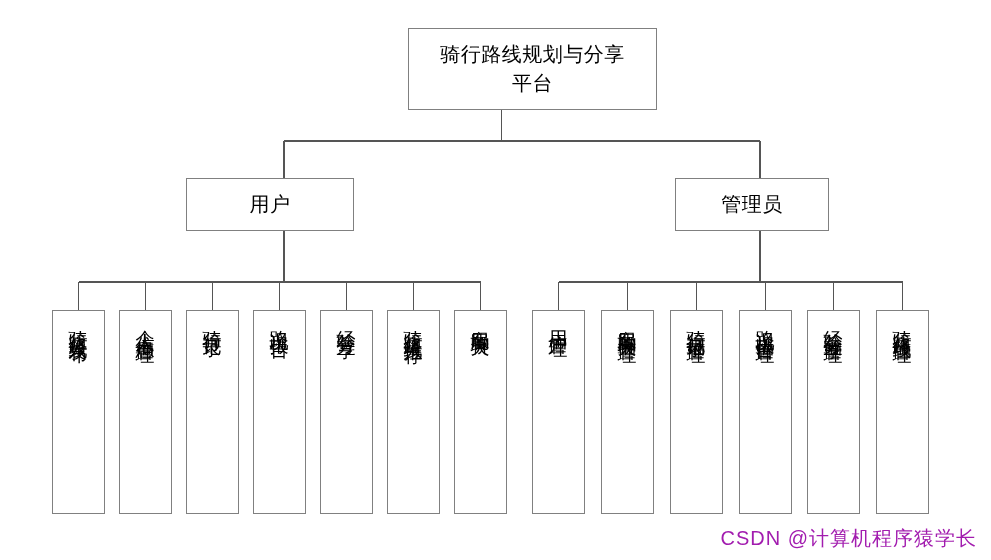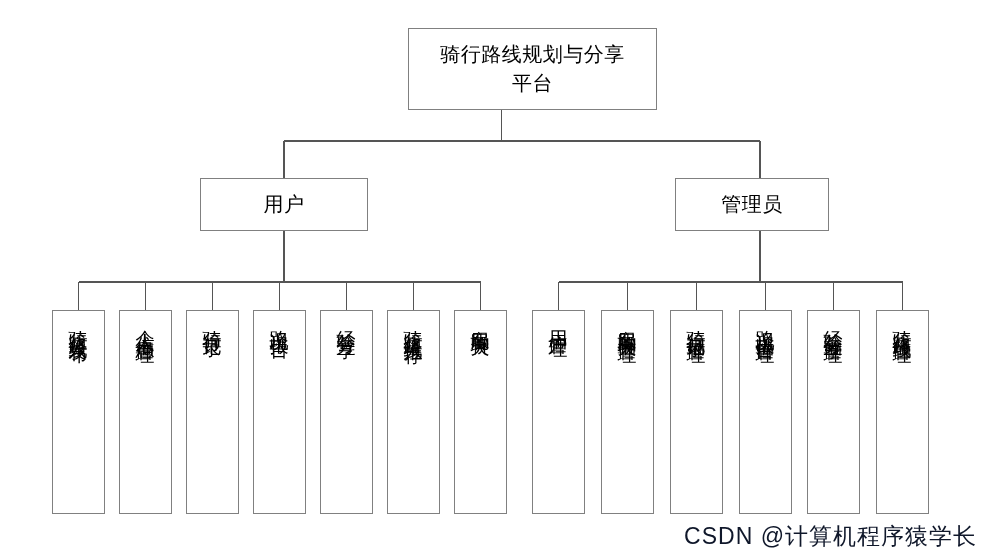--- a/index.html
+++ b/index.html
@@ -57,21 +57,21 @@
   }
   
   .node-actor {
     top: 178px;
     height: 53px;
   }
   .node-actor .node-label {
     font-size: 20px;
   }
   .node-actor.actor-user {
-    left: 200px;
+    left: 186px;
     width: 168px;
   }
   .node-actor.actor-admin {
     left: 675px;
     width: 154px;
   }
   
   .node-leaf {
     top: 310px;
     height: 204px;
@@ -86,22 +86,22 @@
     text-orientation: upright;
     line-height: 1.0;
     letter-spacing: 3px;
     white-space: nowrap;
     max-height: 196px;
   }
   #watermark {
     position: absolute;
     right: 14px;
     bottom: 8px;
-    font-size: 23px;
-    color: #0f172a;
+    font-size: 20px;
+    color: #a21caf;
     font-family: "Liberation Sans", "DejaVu Sans", sans-serif;
     letter-spacing: 1px;
     user-select: none;
   }
 </style>
 </head>
 <body>
 
 <div id="diagram-canvas">
 

